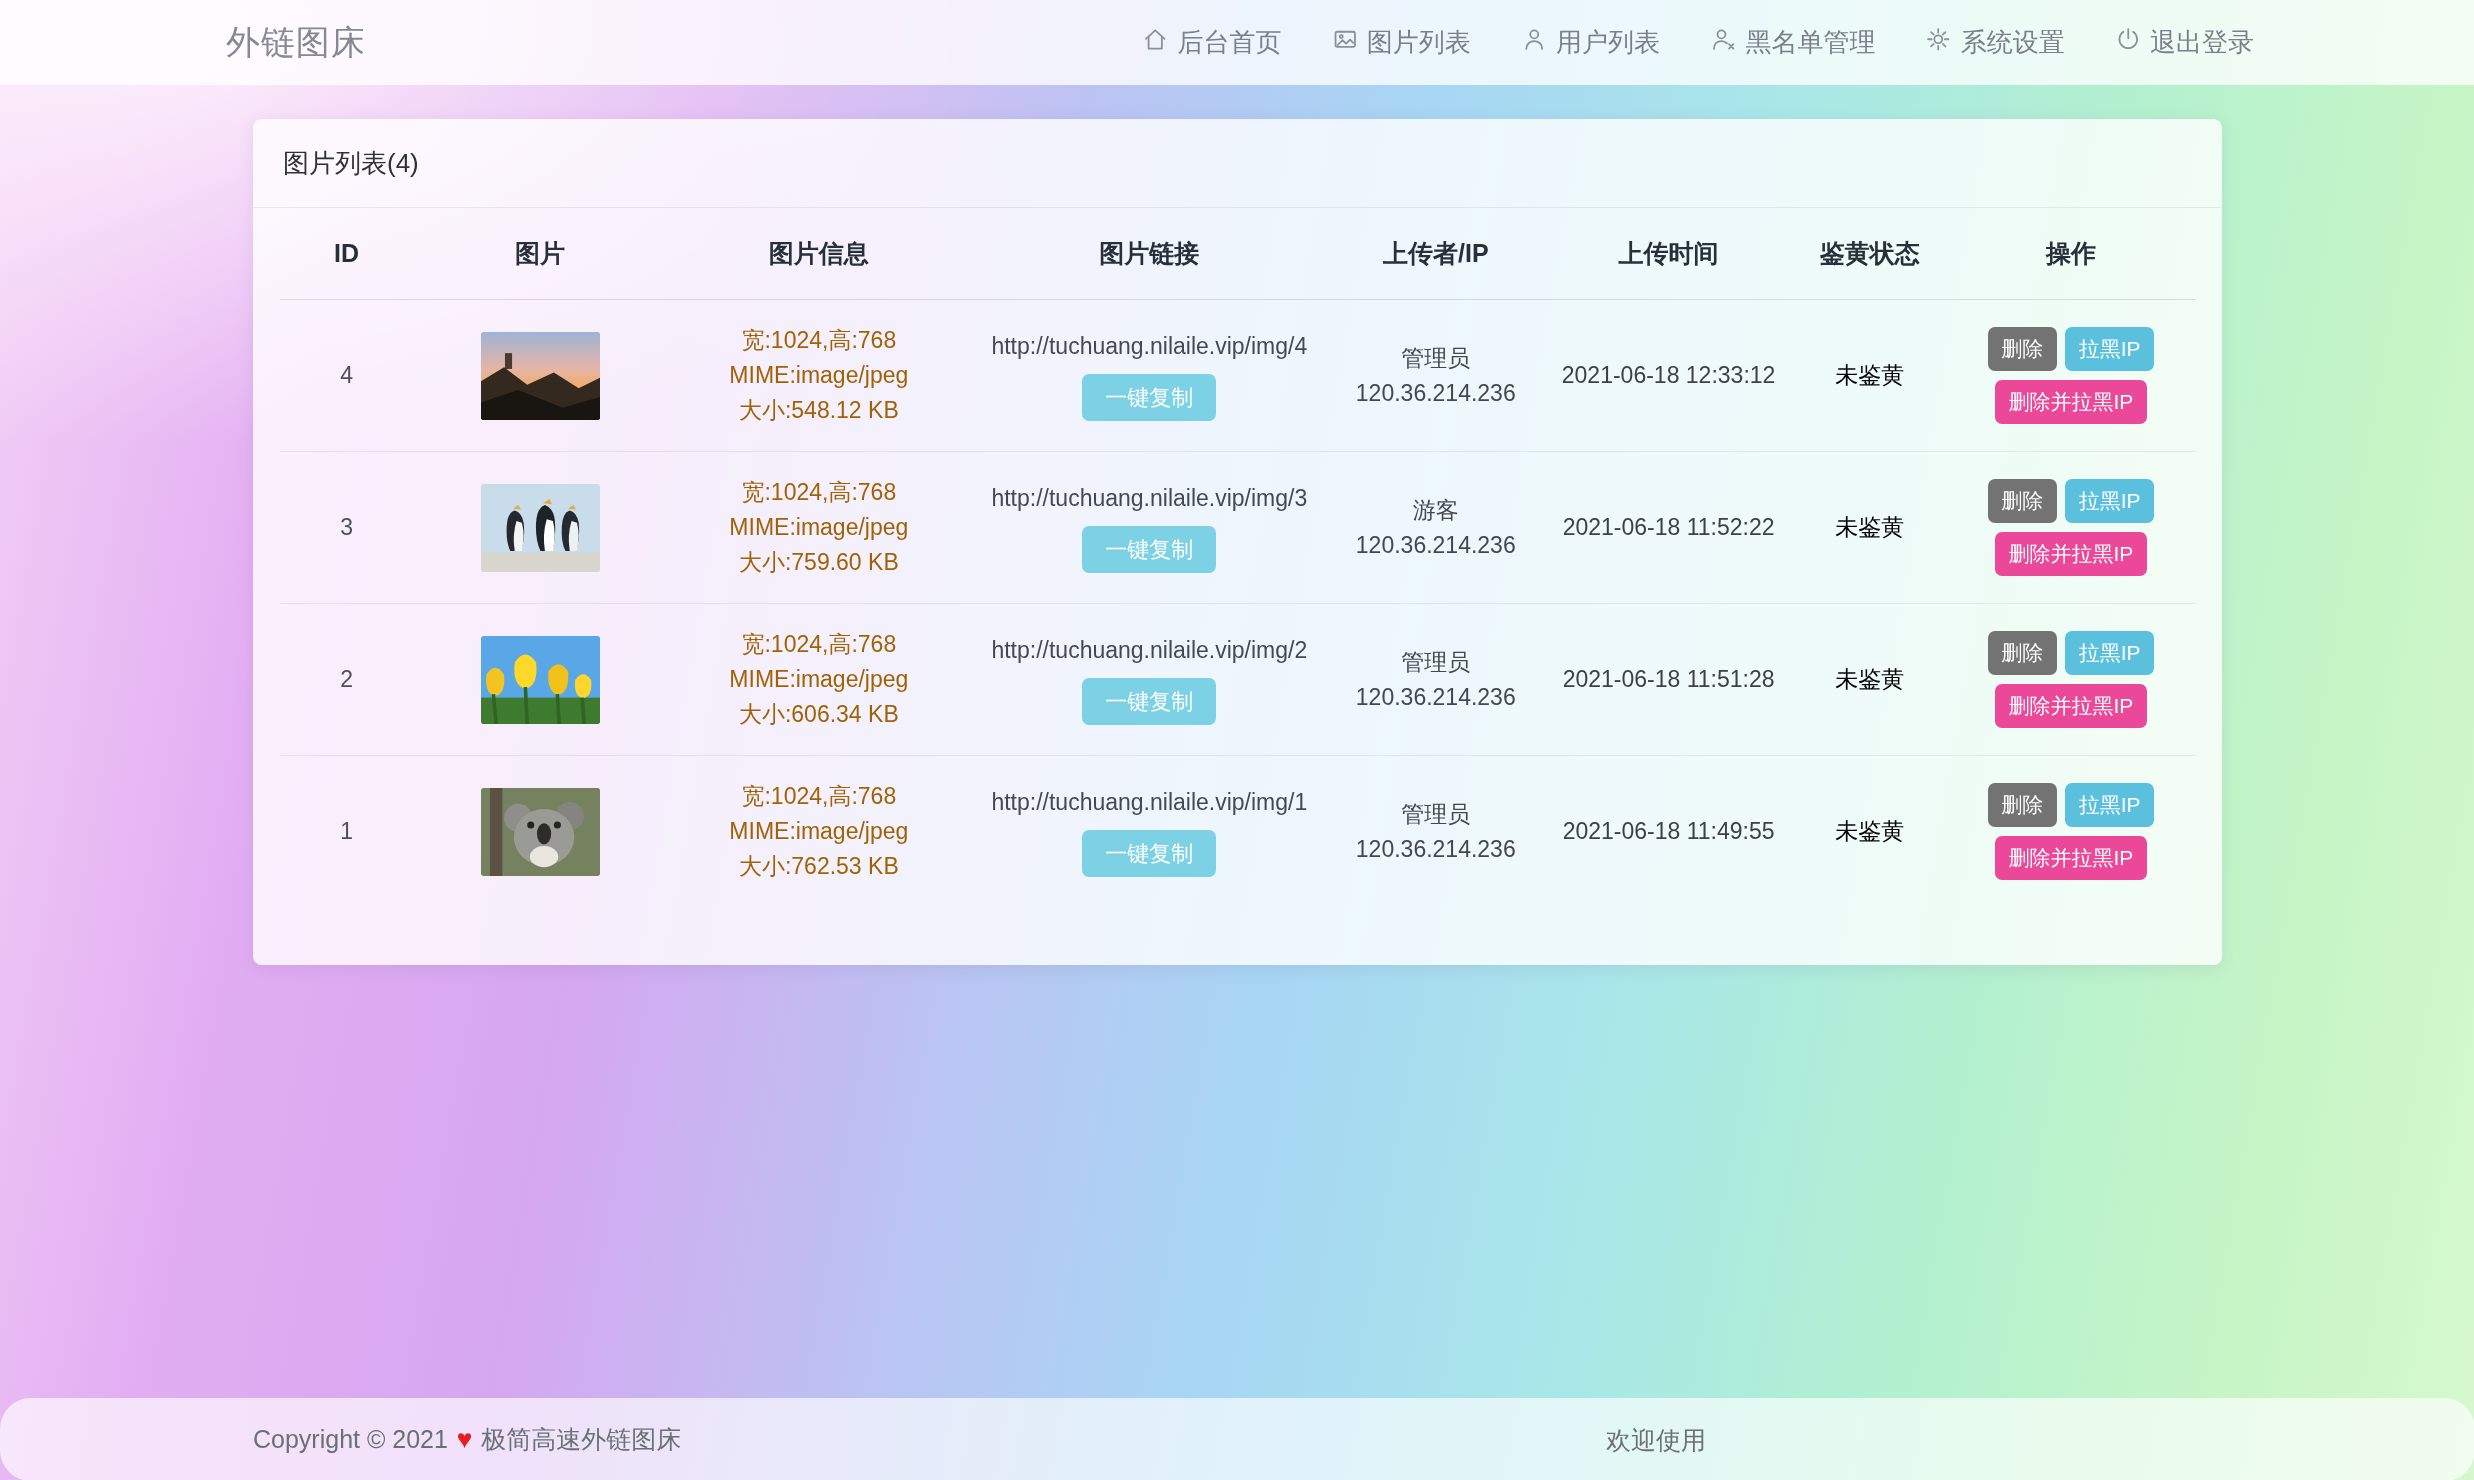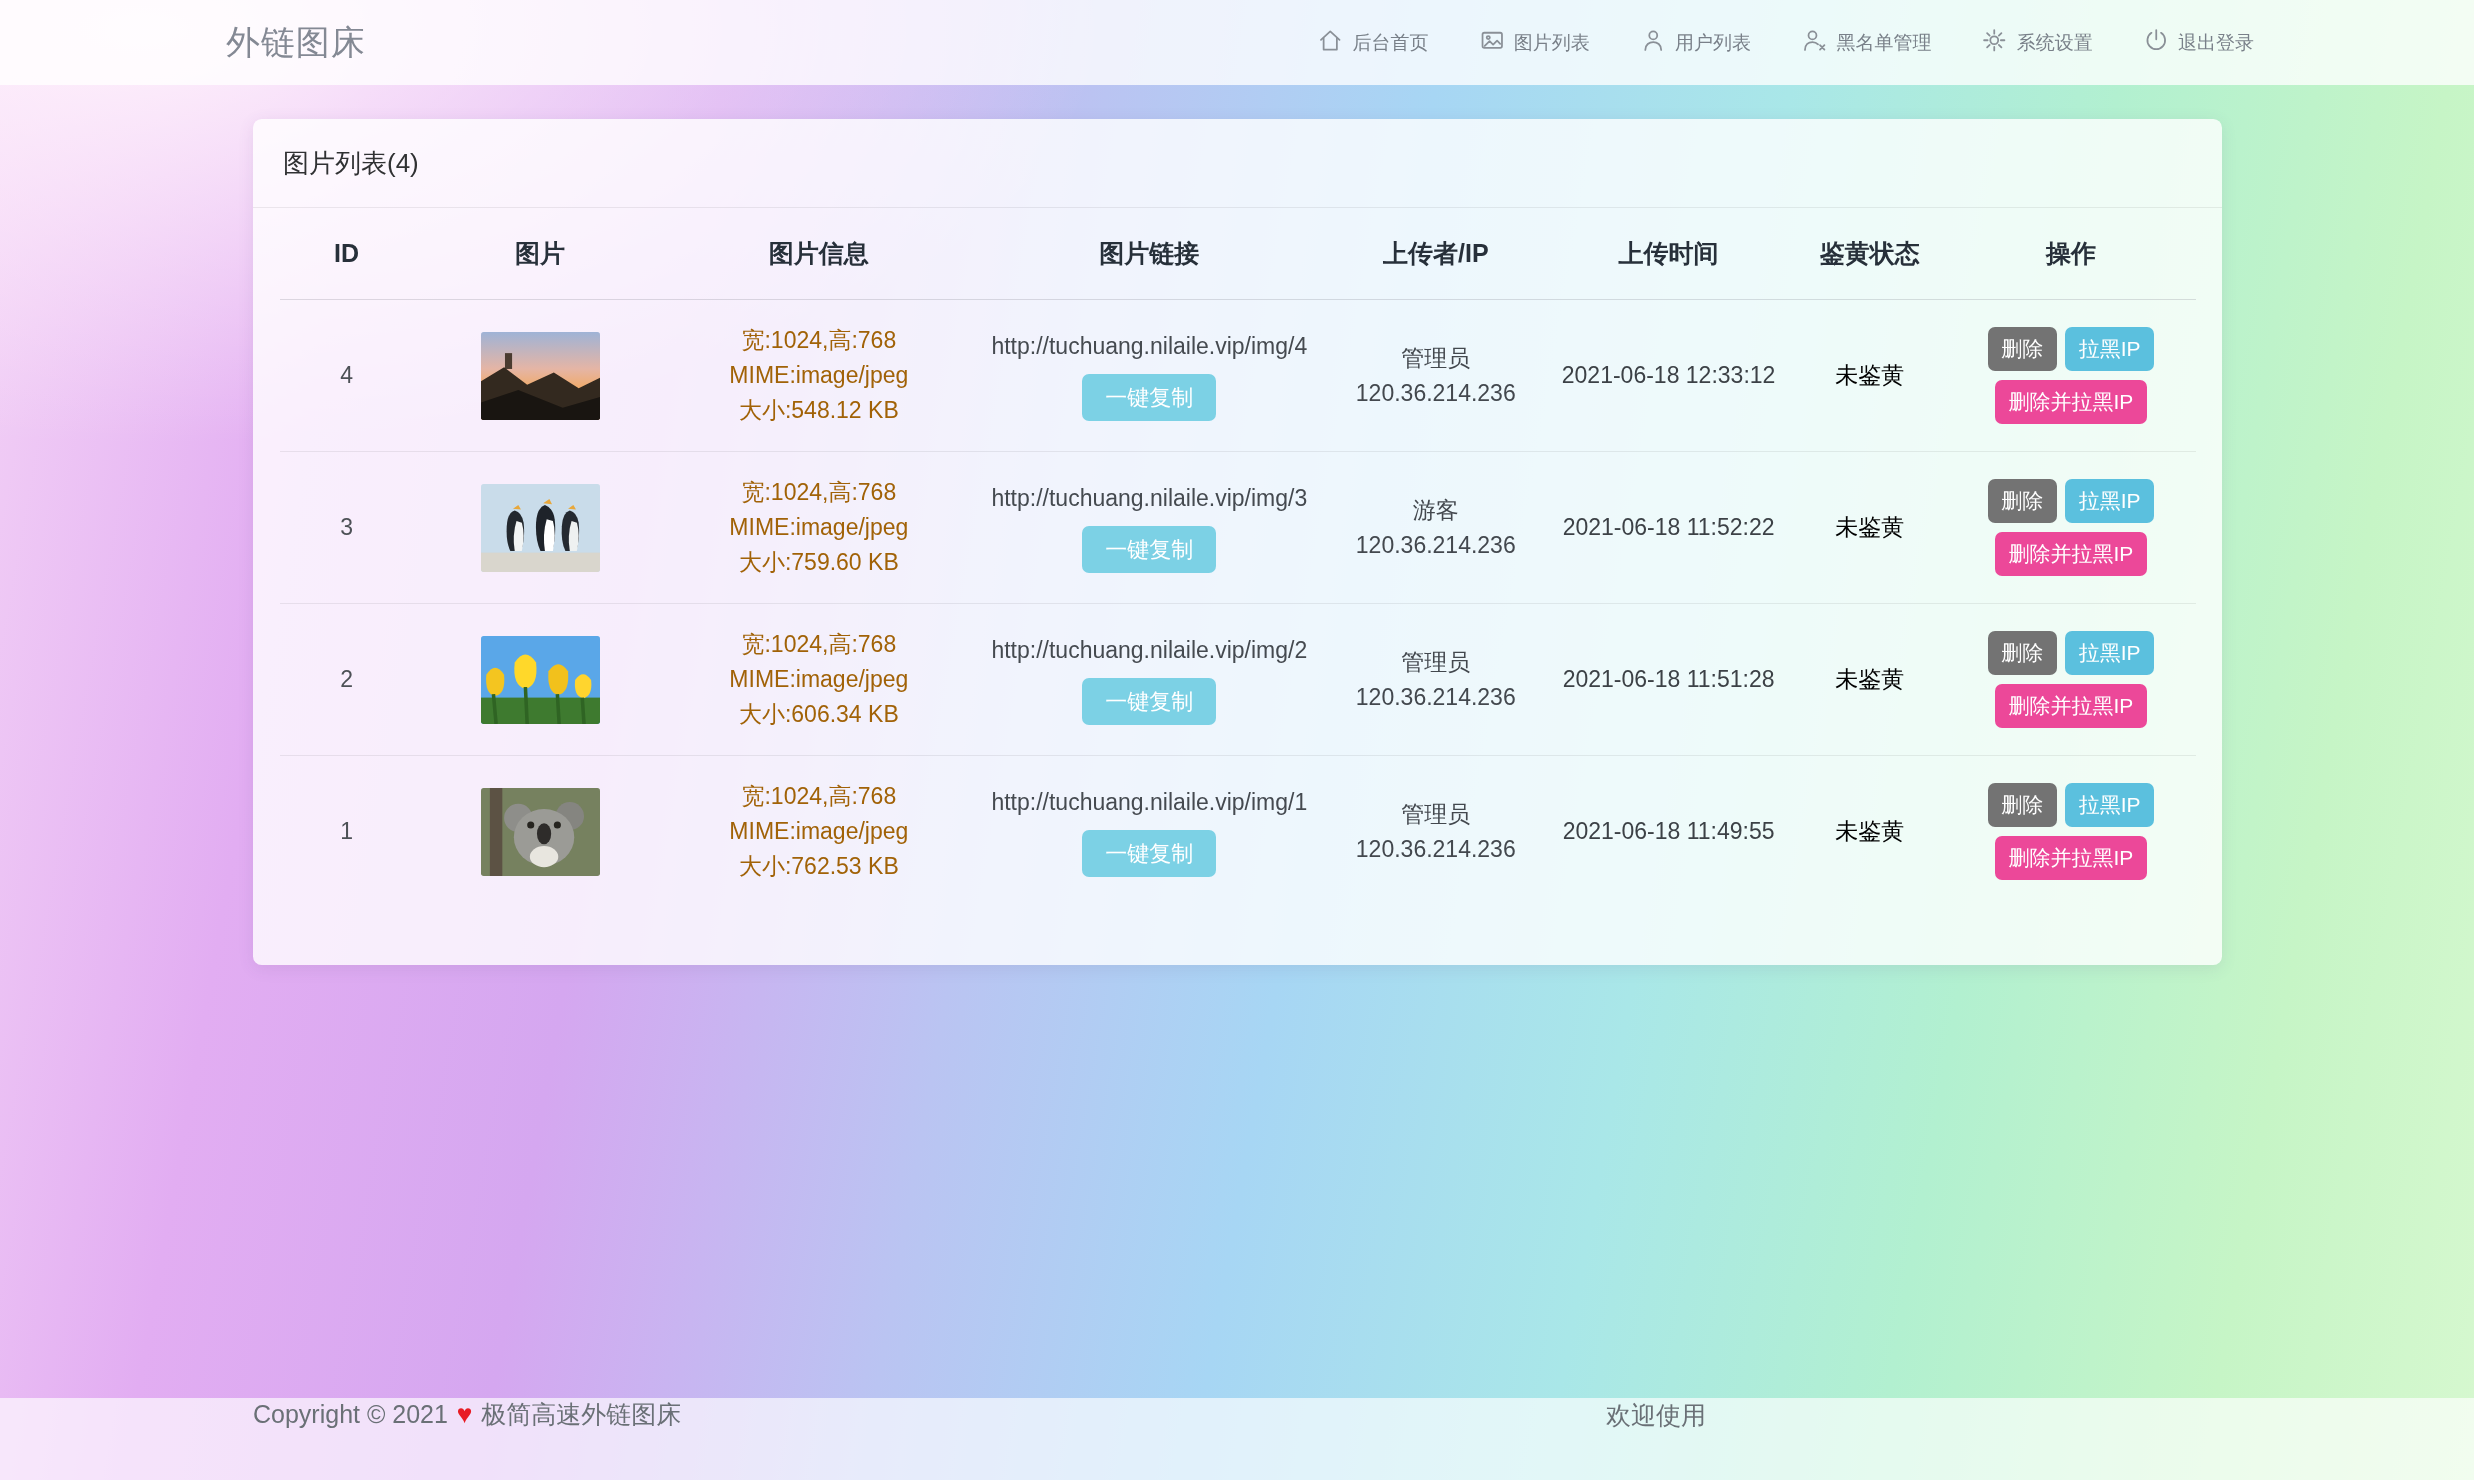--- a/index.html
+++ b/index.html
@@ -17,21 +17,21 @@
   .navbar {
     height: 85px; flex: 0 0 85px;
     background: rgba(255,255,255,0.78);
     display: flex; align-items: center; justify-content: space-between;
     padding: 0 221px 0 226px;
   }
   .brand { font-size: 34px; color: #848994; letter-spacing: 0.9px; cursor: pointer; }
   .nav-menu { display: flex; align-items: center; gap: 50px; list-style: none; }
   .nav-item {
     display: flex; align-items: center; gap: 8.8px;
-    font-size: 19px; color: #798089; cursor: pointer; white-space: nowrap;
+    font-size: 26px; color: #798089; cursor: pointer; white-space: nowrap;
   }
   .nav-item svg { width: 26.5px; height: 26.5px; color: #8a9097; }
 
   
   main { flex: 1 1 auto; }
   .card {
     width: 1969px; margin: 34px auto 0;
     background: rgba(255,255,255,0.80);
     border-radius: 8.8px;
     box-shadow: 0 3.5px 16px rgba(90,70,130,0.10);
@@ -75,21 +75,21 @@
     padding: 8px 13.3px; border-radius: 7px; font-family: inherit; white-space: nowrap;
   }
   .btn-delete { background: #737373; }
   .btn-block  { background: #5bc0de; }
   .btn-delblock { background: #ec4899; }
 
   
   footer {
     flex: 0 0 83px; height: 83px;
     background: rgba(255,255,255,0.66);
-    display: flex; align-items: flex-start;
+    display: flex; align-items: center; border-radius: 31px;
   }
   .footer-inner { width: 1969px; margin: 0 auto; position: relative; font-size: 25px; color: #6a7076; }
   .footer-left { display: inline-flex; align-items: center; gap: 8.8px; }
   .heart { color: #e81c24; font-size: 26.5px; }
   .footer-right { position: absolute; left: 1353px; top: 50%; transform: translateY(-50%); }
 </style>
 </head>
 <body>
 
 <nav class="navbar">

